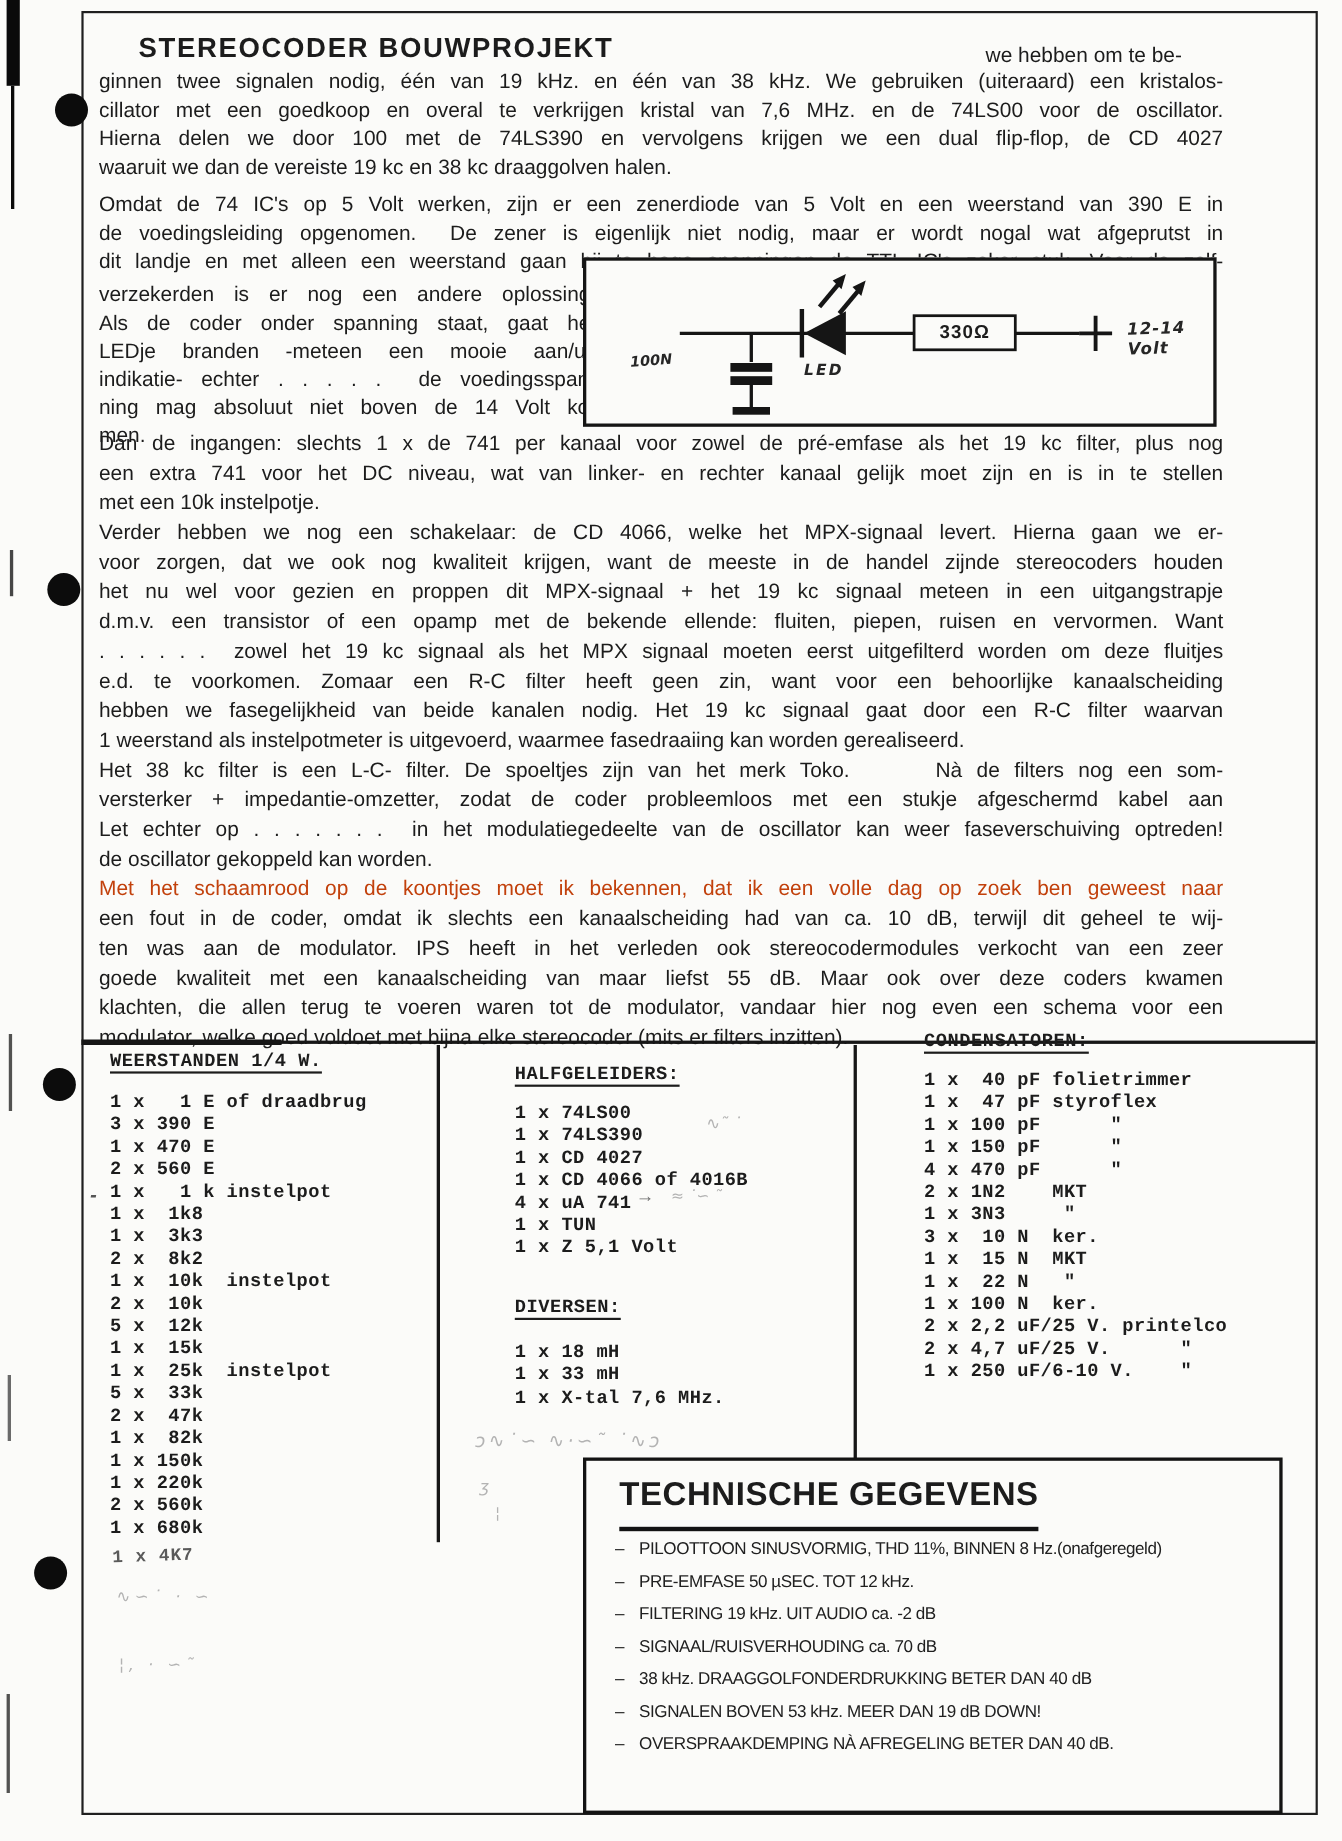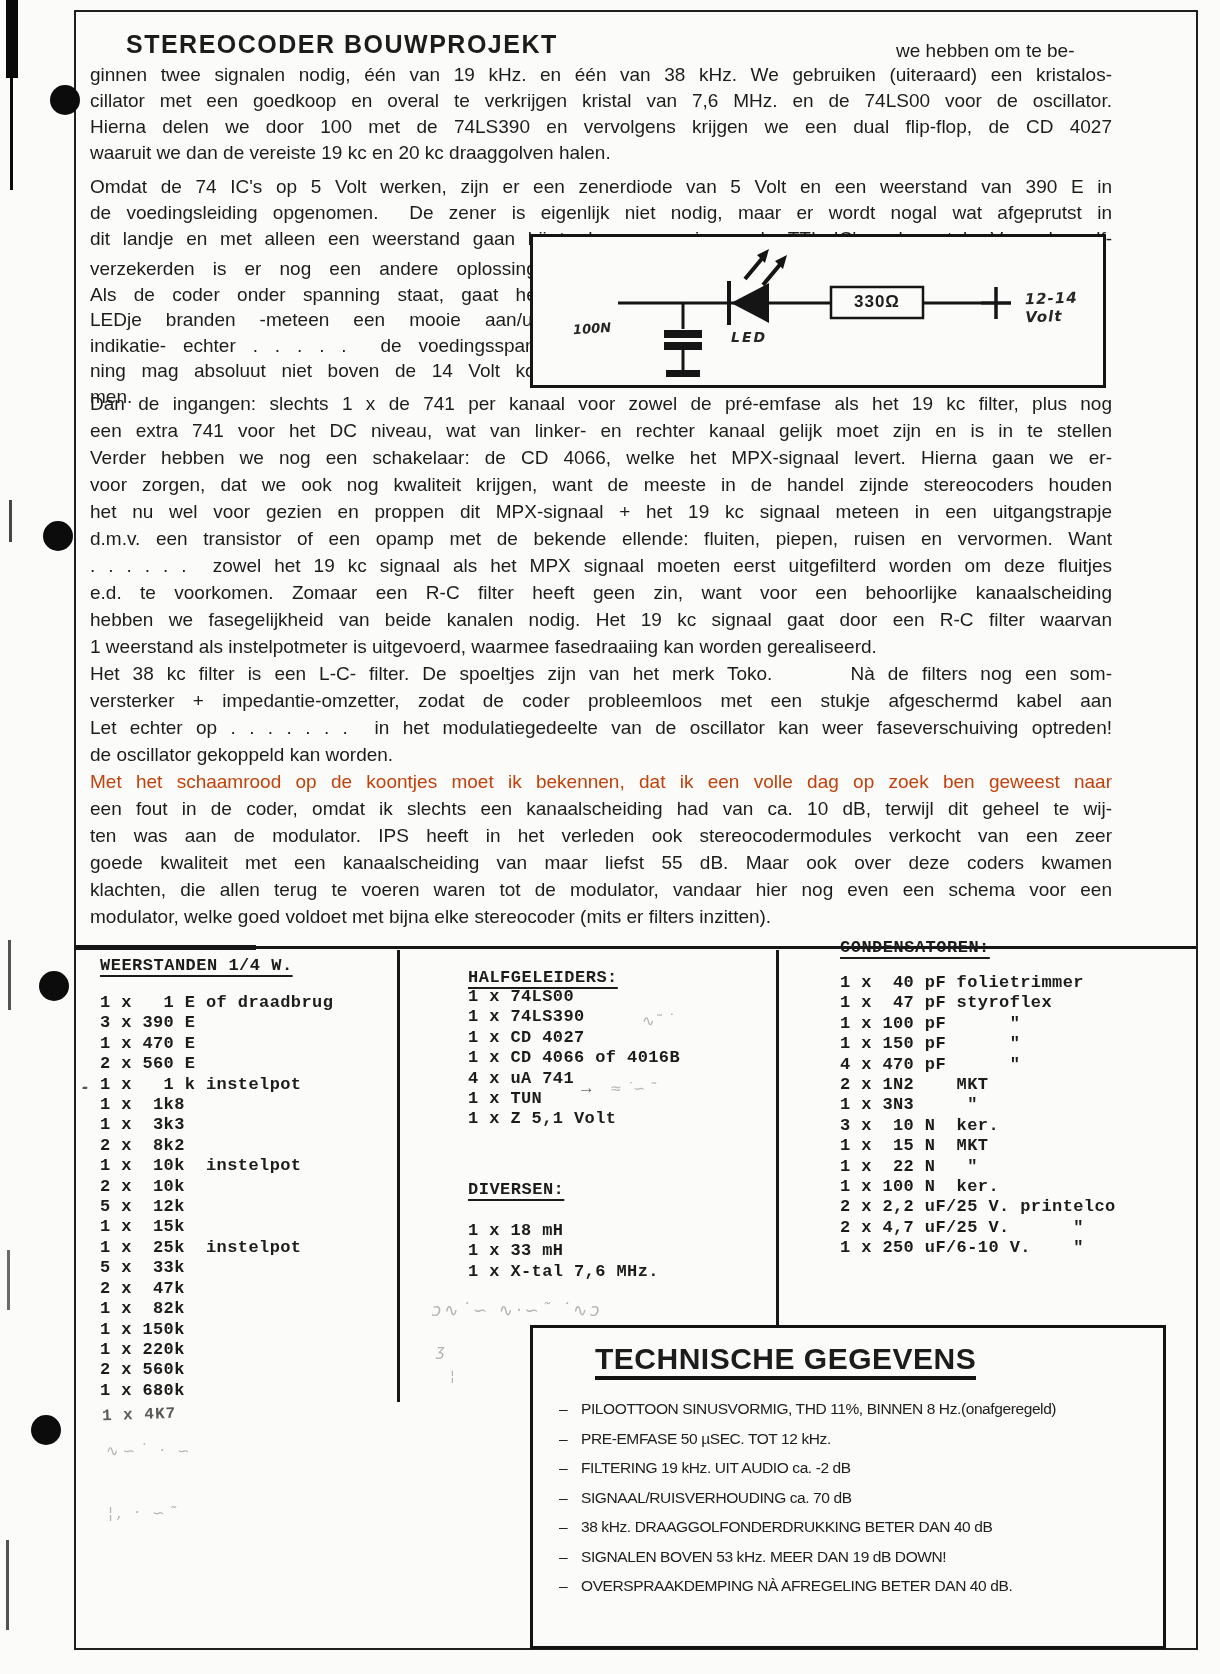--- a/index.html
+++ b/index.html
@@ -27,21 +27,21 @@
   
   .hrule{position:absolute;background:#161616;}
   .vrule{position:absolute;background:#161616;}
   
   .mono{font-family:"Liberation Mono",monospace;font-weight:700;}
   .mhead{font-size:17px;letter-spacing:.5px;text-decoration:underline;text-decoration-thickness:2px;text-underline-offset:5px;white-space:pre;}
   .mrow{font-size:17px;line-height:20.4px;white-space:pre;letter-spacing:.4px;}
   
   .techbox{border:3px solid #131313;}
   .tech-title{font-size:30px;font-weight:bold;letter-spacing:.5px;display:inline-block;
-              border-bottom:4px solid #131313;padding-bottom:0;white-space:nowrap;margin-left:32px;}
+              border-bottom:4px solid #131313;padding-bottom:12px;white-space:nowrap;}
   .titem{display:flex;align-items:baseline;font-size:15.5px;letter-spacing:-0.4px;
          line-height:29.5px;white-space:nowrap;color:#202020;}
   .tdash{width:22px;flex:0 0 22px;}
   .scrib{position:absolute;color:#b3b3b3;font-family:"DejaVu Sans",sans-serif;font-style:italic;white-space:nowrap;}
 </style>
 </head>
 <body>
 
 <div class="scan">
 
@@ -60,21 +60,21 @@
   <div class="page">
 
     <h1 class="page-title abs" style="left:50px;top:18px;">STEREOCODER  BOUWPROJEKT</h1>
     <div class="overflow-frag abs" style="left:820px;top:28px;text-align:center;">we hebben om te be-</div>
 
     <div class="para abs" style="left:14px;top:50px;width:1022px;">
 
     <div class="tline">ginnen twee signalen nodig, één van 19 kHz. en één van 38 kHz. We gebruiken (uiteraard) een kristalos-</div>
         <div class="tline">cillator met een goedkoop en overal te verkrijgen kristal van 7,6 MHz. en de 74LS00 voor de oscillator.</div>
         <div class="tline">Hierna delen we door 100 met de 74LS390 en vervolgens krijgen we een dual flip-flop, de CD 4027</div>
-        <div class="tline noj">waaruit we dan de vereiste 19 kc en 20 kc draaggolven halen.</div>
+        <div class="tline noj">waaruit we dan de vereiste 19 kc en 38 kc draaggolven halen.</div>
       </div>
 
     <div class="para abs" style="left:14px;top:162px;width:1022px;">
 
     <div class="tline">Omdat de 74 IC's op 5 Volt werken, zijn er een zenerdiode van 5 Volt en een weerstand van 390 E in</div>
         <div class="tline">de voedingsleiding opgenomen.&nbsp; De zener is eigenlijk niet nodig, maar er wordt nogal wat afgeprutst in</div>
         <div class="tline">dit landje en met alleen een weerstand gaan bij te hoge spanningen de TTL IC's zeker stuk. Voor de zelf-</div>
       </div>
 
     <div class="para p-narrow abs" style="left:14px;top:244px;width:452px;">
@@ -119,20 +119,21 @@
       <span class="hand abs" style="left:40px;top:84px;font-size:13px;transform:rotate(-4deg);">100N</span>
       <span class="hand abs" style="left:198px;top:92px;font-size:14px;letter-spacing:2px;">LED</span>
       <span class="res-label abs" style="left:306px;top:55px;width:76px;text-align:center;">330Ω</span>
       <span class="hand abs" style="left:492px;top:52px;font-size:15px;transform:rotate(-2deg);letter-spacing:1px;">12-14 Volt</span>
     </div>
 
     <div class="para p-main abs" style="left:14px;top:378px;width:1022px;">
 
     <div class="tline">Dan de ingangen: slechts 1 x de 741 per kanaal voor zowel de pré-emfase als het 19 kc filter, plus nog</div>
         <div class="tline">een extra 741 voor het DC niveau, wat van linker- en rechter kanaal gelijk moet zijn en is in te stellen</div>
+        <div class="tline noj">met een 10k instelpotje.</div>
         <div class="tline">Verder hebben we nog een schakelaar: de CD 4066, welke het MPX-signaal levert. Hierna gaan we er-</div>
         <div class="tline">voor zorgen, dat we ook nog kwaliteit krijgen, want de meeste in de handel zijnde stereocoders houden</div>
         <div class="tline">het nu wel voor gezien en proppen dit MPX-signaal + het 19 kc signaal meteen in een uitgangstrapje</div>
         <div class="tline">d.m.v. een transistor of een opamp met de bekende ellende: fluiten, piepen, ruisen en vervormen. Want</div>
         <div class="tline">. . . . . .&nbsp; zowel het 19 kc signaal als het MPX signaal moeten eerst uitgefilterd worden om deze fluitjes</div>
         <div class="tline">e.d. te voorkomen. Zomaar een R-C filter heeft geen zin, want voor een behoorlijke kanaalscheiding</div>
         <div class="tline">hebben we fasegelijkheid van beide kanalen nodig. Het 19 kc signaal gaat door een R-C filter waarvan</div>
         <div class="tline noj">1 weerstand als instelpotmeter is uitgevoerd, waarmee fasedraaiing kan worden gerealiseerd.</div>
         <div class="tline">Het 38 kc filter is een L-C- filter. De spoeltjes zijn van het merk Toko.&nbsp;&nbsp;&nbsp;&nbsp;&nbsp; Nà de filters nog een som-</div>
         <div class="tline">versterker + impedantie-omzetter, zodat de coder probleemloos met een stukje afgeschermd kabel aan</div>
@@ -176,21 +177,21 @@
           <div class="mrow">1 x 220k</div>
           <div class="mrow">2 x 560k</div>
           <div class="mrow">1 x 680k</div>
         </div>
     </div>
     <span class="hand abs" style="left:6px;top:1066px;font-size:15px;color:#555;">-</span>
     <span class="abs mono" style="left:26px;top:1394px;font-size:16px;color:#5a5a5a;transform:rotate(-2deg);letter-spacing:1px;">1 x  4K7</span>
 
     <div class="abs mono" style="left:392px;top:956px;">
       <div class="mhead">HALFGELEIDERS:</div>
-      <div style="">
+      <div style="margin-top:16px;">
 
       <div class="mrow">1 x 74LS00</div>
           <div class="mrow">1 x 74LS390</div>
           <div class="mrow">1 x CD 4027</div>
           <div class="mrow">1 x CD 4066 of 4016B</div>
           <div class="mrow">4 x uA 741</div>
           <div class="mrow">1 x TUN</div>
           <div class="mrow">1 x Z 5,1 Volt</div>
         </div>
     </div>

